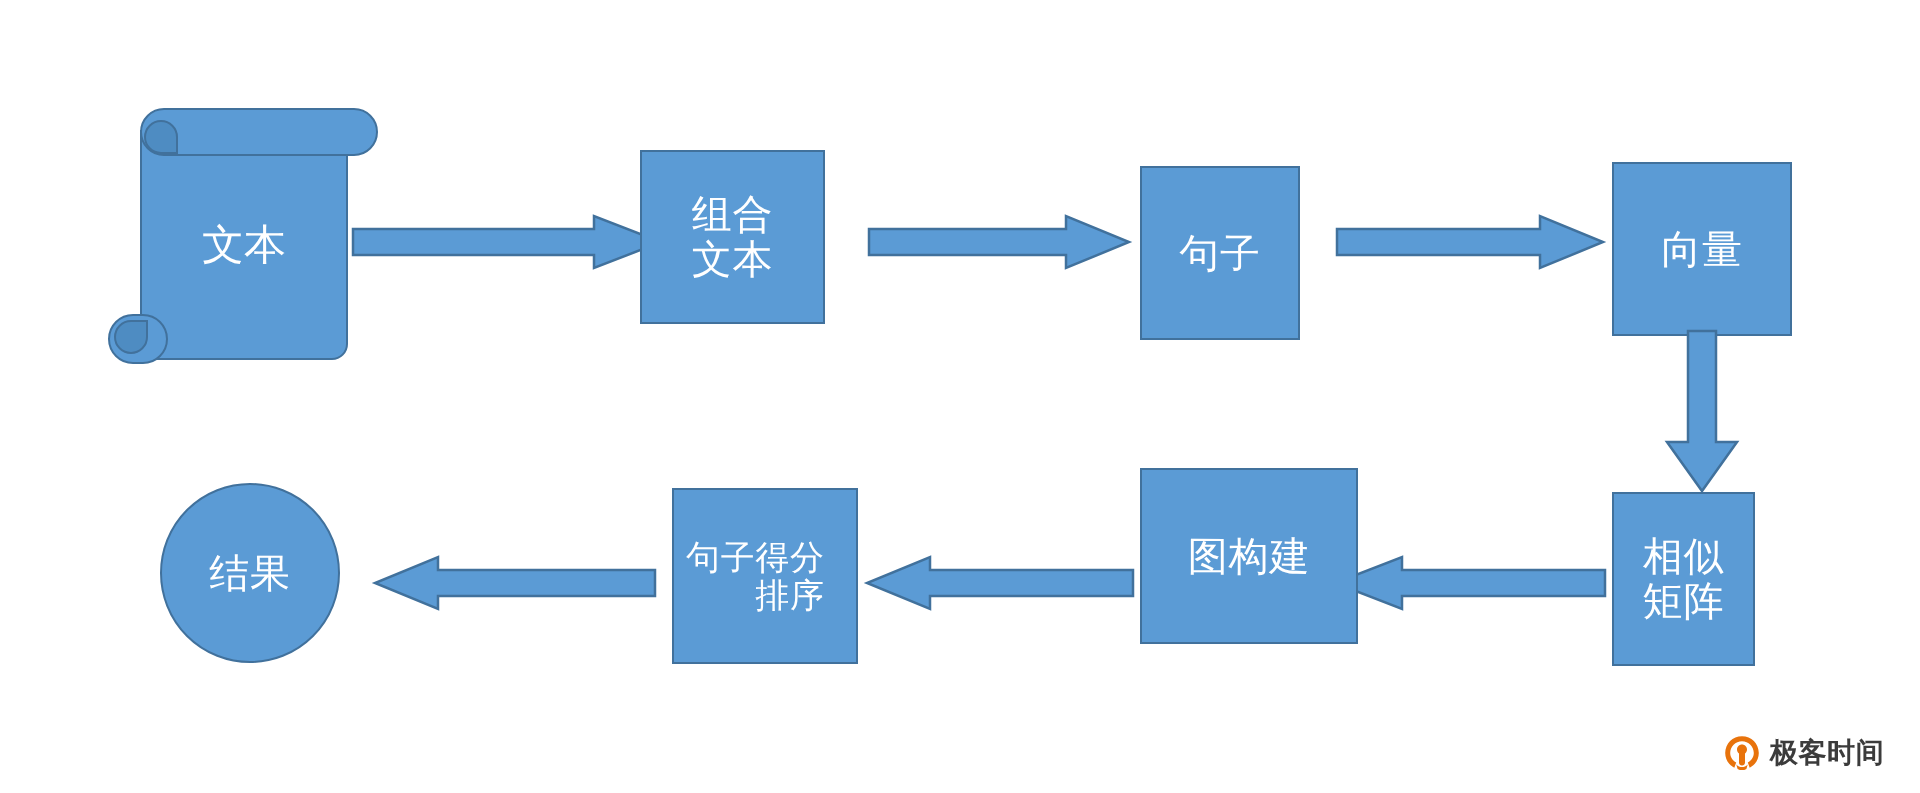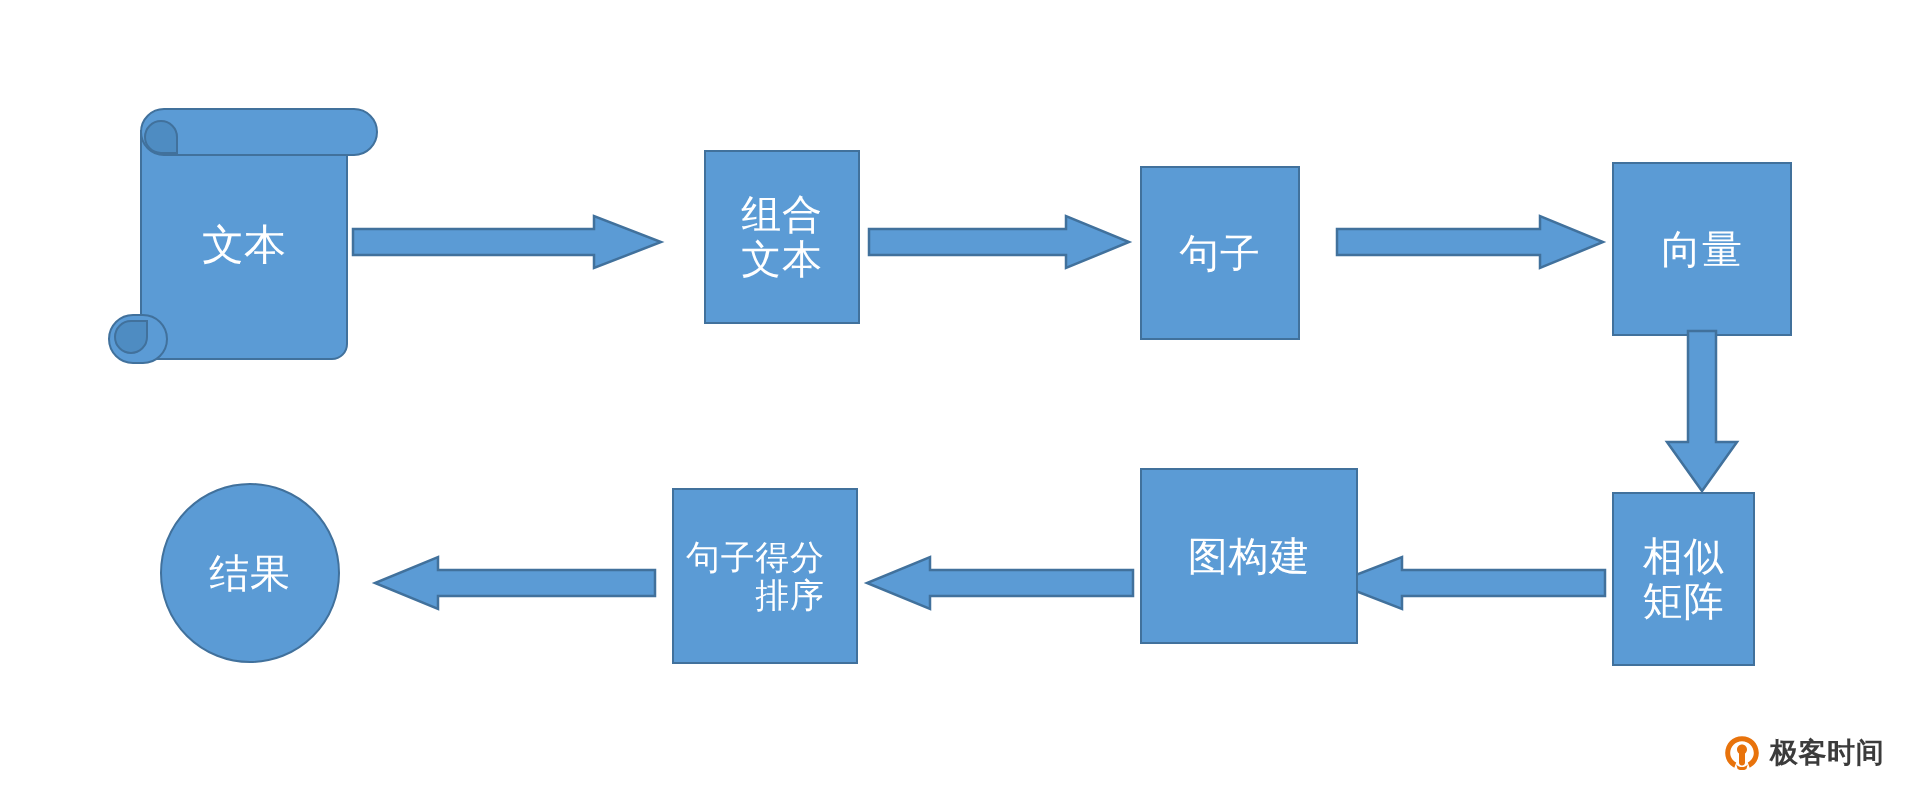--- a/index.html
+++ b/index.html
@@ -31,21 +31,21 @@
     justify-content: center;
     text-align: center;
     line-height: 1.12;
     letter-spacing: 0.02em;
     font-weight: 400;
     white-space: pre-line;
   }
   .node-box { font-size: 40px; }
 
   
-  #node-combined-text { left: 704px; top: 150px; width: 156px; height: 174px; }
+  #node-combined-text { left: 640px; top: 150px; width: 185px; height: 174px; }
   #node-sentence      { left: 1140px; top: 150px; width: 160px; height: 174px; margin-top: 16px; }
   #node-vector        { left: 1612px; top: 150px; width: 180px; height: 174px; margin-top: 12px; }
 
   
   #node-similarity-matrix { left: 1612px; top: 492px; width: 143px; height: 174px; }
   #node-graph-build       { left: 1140px; top: 468px; width: 218px; height: 176px; }
   #node-sentence-rank {
     left: 672px; top: 488px; width: 186px; height: 176px;
     font-size: 34px;
     justify-content: flex-start;

